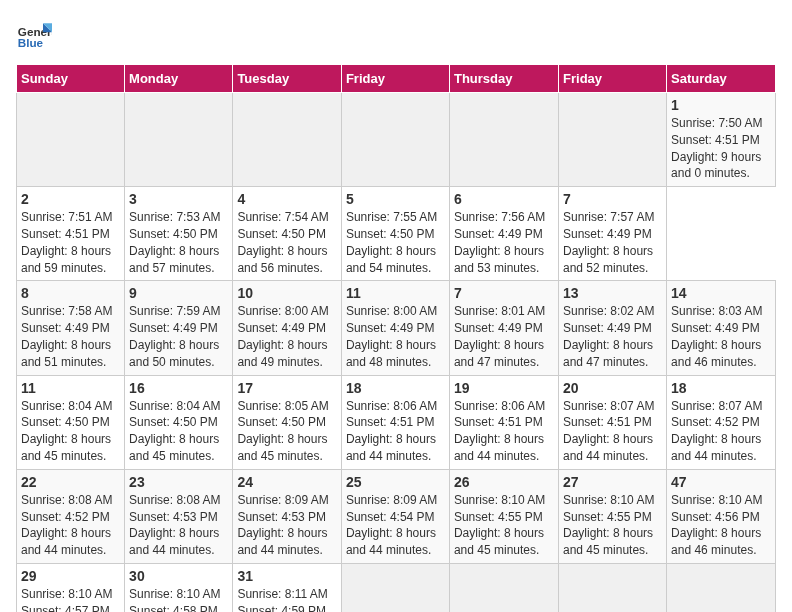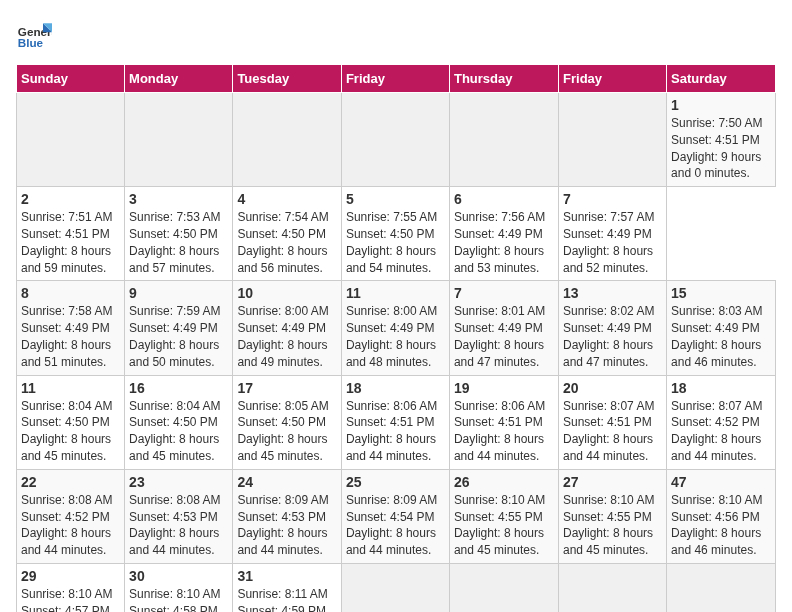--- a/index.html
+++ b/index.html
@@ -162,21 +162,21 @@
         </td>
         <td>
           <span class="day-num">7</span>
 <div class="day-info">Sunrise: 8:01 AM<br>Sunset: 4:49 PM<br>Daylight: 8 hours and 47 minutes.</div>
         </td>
         <td>
           <span class="day-num">13</span>
 <div class="day-info">Sunrise: 8:02 AM<br>Sunset: 4:49 PM<br>Daylight: 8 hours and 47 minutes.</div>
         </td>
         <td>
-          <span class="day-num">15</span>
+          <span class="day-num">14</span>
 <div class="day-info">Sunrise: 8:03 AM<br>Sunset: 4:49 PM<br>Daylight: 8 hours and 46 minutes.</div>
         </td>
       </tr>
       <tr>
         <td>
           <span class="day-num">11</span>
 <div class="day-info">Sunrise: 8:04 AM<br>Sunset: 4:50 PM<br>Daylight: 8 hours and 45 minutes.</div>
         </td>
         <td>
           <span class="day-num">16</span>

